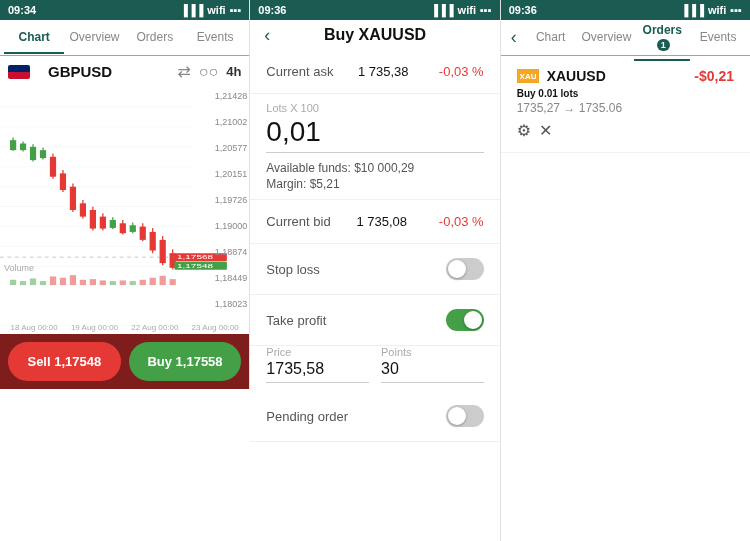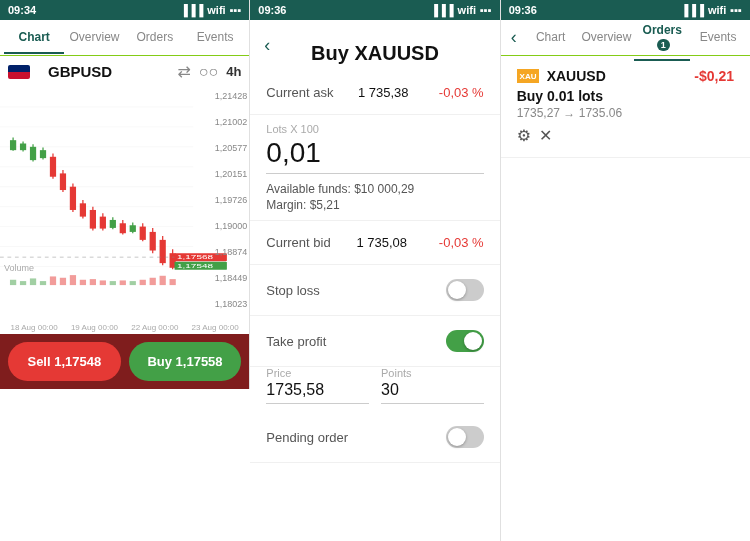--- a/index.html
+++ b/index.html
@@ -214,25 +214,24 @@
 
     .panel2-header {
       display: flex;
       align-items: center;
       justify-content: center;
       padding: 6px 8px;
       position: relative;
     }
 
     .panel2-title {
-      font-size: 20px;
+      font-size: 16px;
       font-weight: 700;
       color: #111;
       text-align: right;
-      margin-top: 16px;
     }
 
     .panel2-back {
       position: absolute;
       left: 8px;
       color: #1a5c52;
       font-size: 18px;
       cursor: pointer;
     }
 
@@ -395,21 +394,21 @@
     }
 
     .order-pnl {
       margin-left: auto;
       font-size: 14px;
       font-weight: 700;
       color: #e53935;
     }
 
     .order-lots {
-      font-size: 14px;
+      font-size: 10px;
       font-weight: 700;
       color: #111;
     }
 
     .order-prices {
       font-size: 12px;
       color: #888;
       margin-top: 2px;
     }
 

